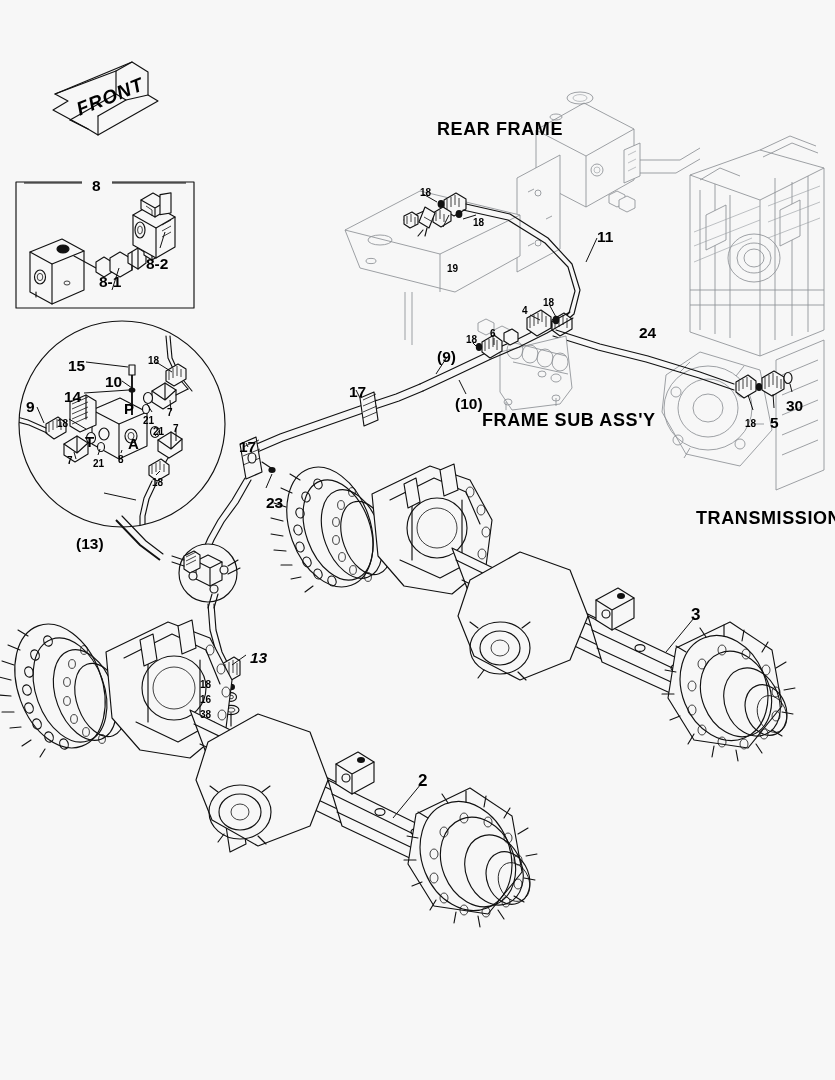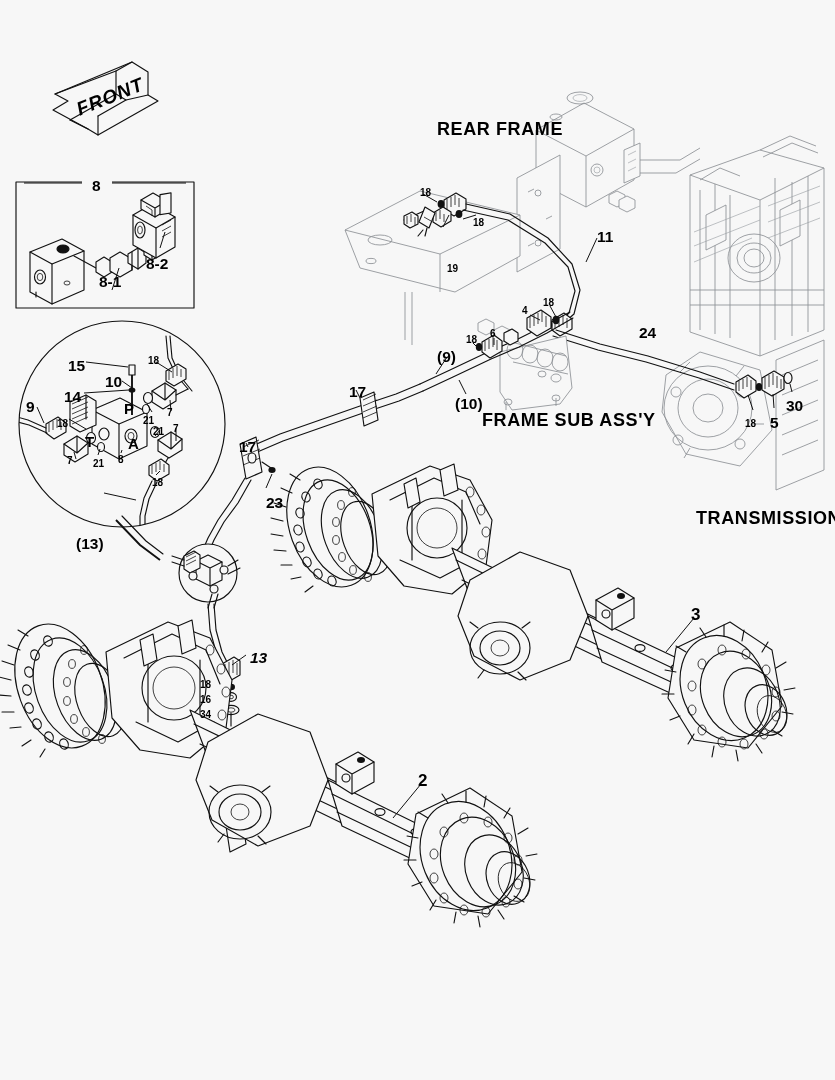--- a/index.html
+++ b/index.html
@@ -593,17 +593,17 @@
       <div class="lbl num" style="left: 455px; top: 396px;">(10)</div>
       <div class="lbl num sm" style="left: 745px; top: 419px;">18</div>
       <div class="lbl num" style="left: 770px; top: 415px;">5</div>
       <div class="lbl num" style="left: 786px; top: 398px;">30</div>
       <div class="lbl num" style="left: 349px; top: 384px;">17</div>
       <div class="lbl num" style="left: 239px; top: 439px;">17</div>
       <div class="lbl num" style="left: 266px; top: 495px;">23</div>
       <div class="lbl num" style="left: 250px; top: 650px; font-style: italic;">13</div>
       <div class="lbl num sm" style="left: 200px; top: 680px;">18</div>
       <div class="lbl num sm" style="left: 200px; top: 695px;">16</div>
-      <div class="lbl num sm" style="left: 200px; top: 710px;">34</div>
+      <div class="lbl num sm" style="left: 200px; top: 710px;">38</div>
       <div class="lbl num big" style="left: 691px; top: 606px;">3</div>
       <div class="lbl num big" style="left: 418px; top: 772px;">2</div>
     </div>
 </div>
 
 </body></html>

